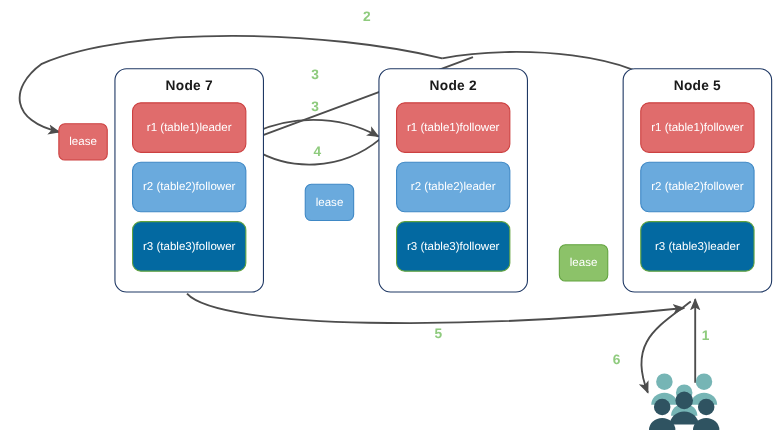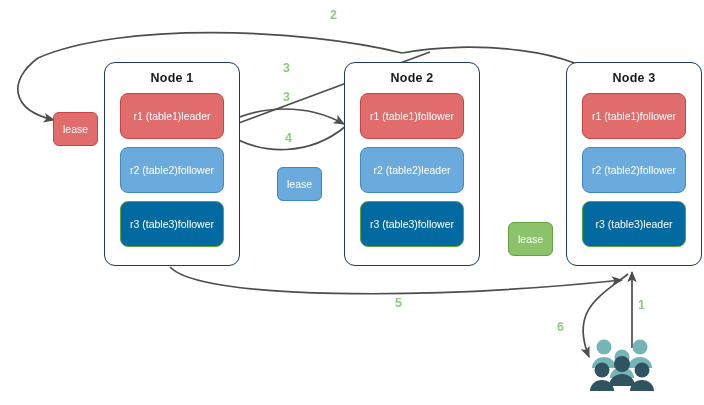--- a/index.html
+++ b/index.html
@@ -116,21 +116,21 @@
 
       <circle cx="602" cy="370" r="7.5" fill="#2f5361"></circle>
       <path d="M590,391 a12,11 0 0 1 24,0 z" fill="#2f5361"></path>
 
       <circle cx="642" cy="370" r="7.5" fill="#2f5361"></circle>
       <path d="M630,391 a12,11 0 0 1 24,0 z" fill="#2f5361"></path>
     </g>
   </svg>
 
   <div class="node" style="left:104px;top:62px;width:136px;height:204px;">
-    <div class="node-title">Node 1</div>
+    <div class="node-title">Node 7</div>
     <div class="replica rep-red" style="top:30px;">
       <span class="ln">r1 (table1)</span>
       <span class="ln">leader</span>
     </div>
     <div class="replica rep-blue" style="top:84px;">
       <span class="ln">r2 (table2)</span>
       <span class="ln">follower</span>
     </div>
     <div class="replica rep-green" style="top:138px;">
       <span class="ln">r3 (table3)</span>
@@ -148,21 +148,21 @@
       <span class="ln">r2 (table2)</span>
       <span class="ln">leader</span>
     </div>
     <div class="replica rep-green" style="top:138px;">
       <span class="ln">r3 (table3)</span>
       <span class="ln">follower</span>
     </div>
   </div>
 
   <div class="node" style="left:566px;top:62px;width:136px;height:204px;">
-    <div class="node-title">Node 3</div>
+    <div class="node-title">Node 5</div>
     <div class="replica rep-red" style="top:30px;">
       <span class="ln">r1 (table1)</span>
       <span class="ln">follower</span>
     </div>
     <div class="replica rep-blue" style="top:84px;">
       <span class="ln">r2 (table2)</span>
       <span class="ln">follower</span>
     </div>
     <div class="replica rep-green" style="top:138px;">
       <span class="ln">r3 (table3)</span>

